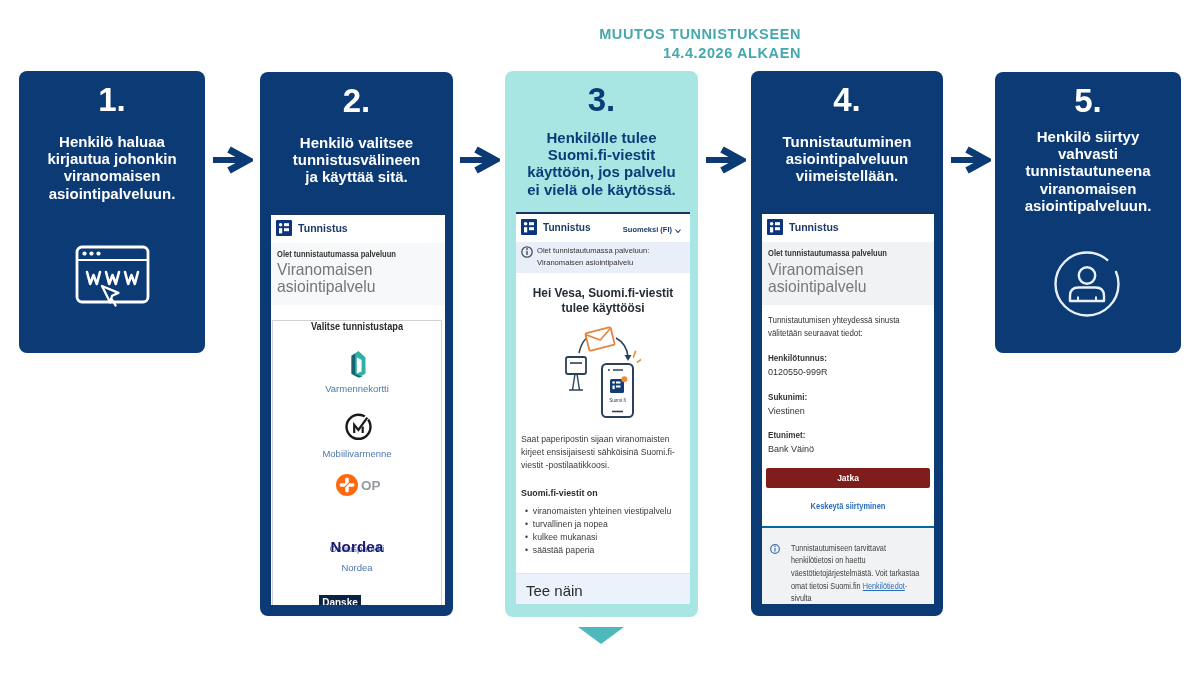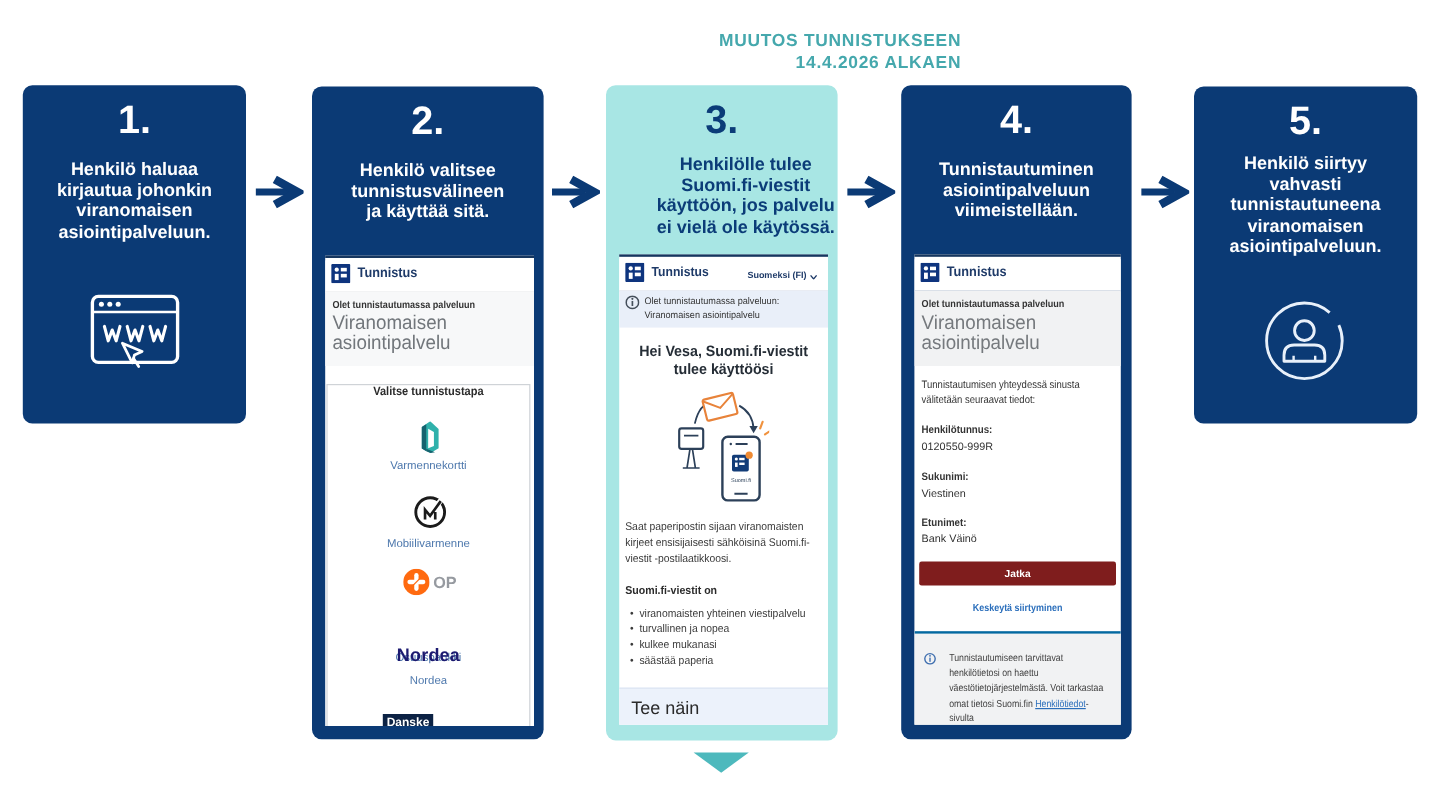--- a/index.html
+++ b/index.html
@@ -7,21 +7,21 @@
 .toptitle{position:absolute;left:401px;top:25px;width:400px;text-align:right;color:#45a8ad;font-size:14.5px;font-weight:bold;line-height:19px;letter-spacing:0.6px;}
 .box{position:absolute;background:#0b3a75;border-radius:8px;}
 .b1{left:19px;top:71px;width:186px;height:282px;}
 .b2{left:260px;top:72px;width:193px;height:544px;}
 .b3{left:505px;top:71px;width:193px;height:546px;background:#a8e6e4;}
 .b4{left:751px;top:71px;width:192px;height:545px;}
 .b5{left:995px;top:72px;width:186px;height:281px;}
 .num{position:absolute;top:12px;left:0;width:100%;text-align:center;color:#fff;font-size:33px;font-weight:bold;line-height:33px;}
 .b3 .num{color:#0b3c78;}
 .btxt{position:absolute;left:0;width:100%;text-align:center;color:#fff;font-size:15px;font-weight:bold;line-height:17.4px;}
-.b3 .btxt{color:#0b3c78;padding-left:20px;}
+.b3 .btxt{color:#0b3c78;}
 .panel{position:absolute;top:140.5px;background:#fff;border-top:2px solid #16365f;box-sizing:border-box;overflow:hidden;}
 .p2{left:11px;width:174px;height:392px;}
 .p3{left:11px;width:174px;height:392px;}
 .p4{left:11px;width:172px;height:392px;}
 .ph{position:absolute;top:2px;left:0;right:0;height:26px;background:#fff;border-bottom:1px solid #d7dadd;}
 .plogo{position:absolute;left:5px;top:5px;width:16px;height:16px;}
 .pname{position:absolute;left:27px;top:7px;font-size:11.5px;font-weight:bold;color:#1e3a68;transform:scaleX(0.92);transform-origin:0 50%;}
 .tri{position:absolute;left:578px;top:627px;width:0;height:0;border-left:23.5px solid transparent;border-right:23.5px solid transparent;border-top:17.5px solid #4db9bd;}
 .arr{position:absolute;top:146px;}
 .small{position:absolute;color:#333;white-space:nowrap;}

